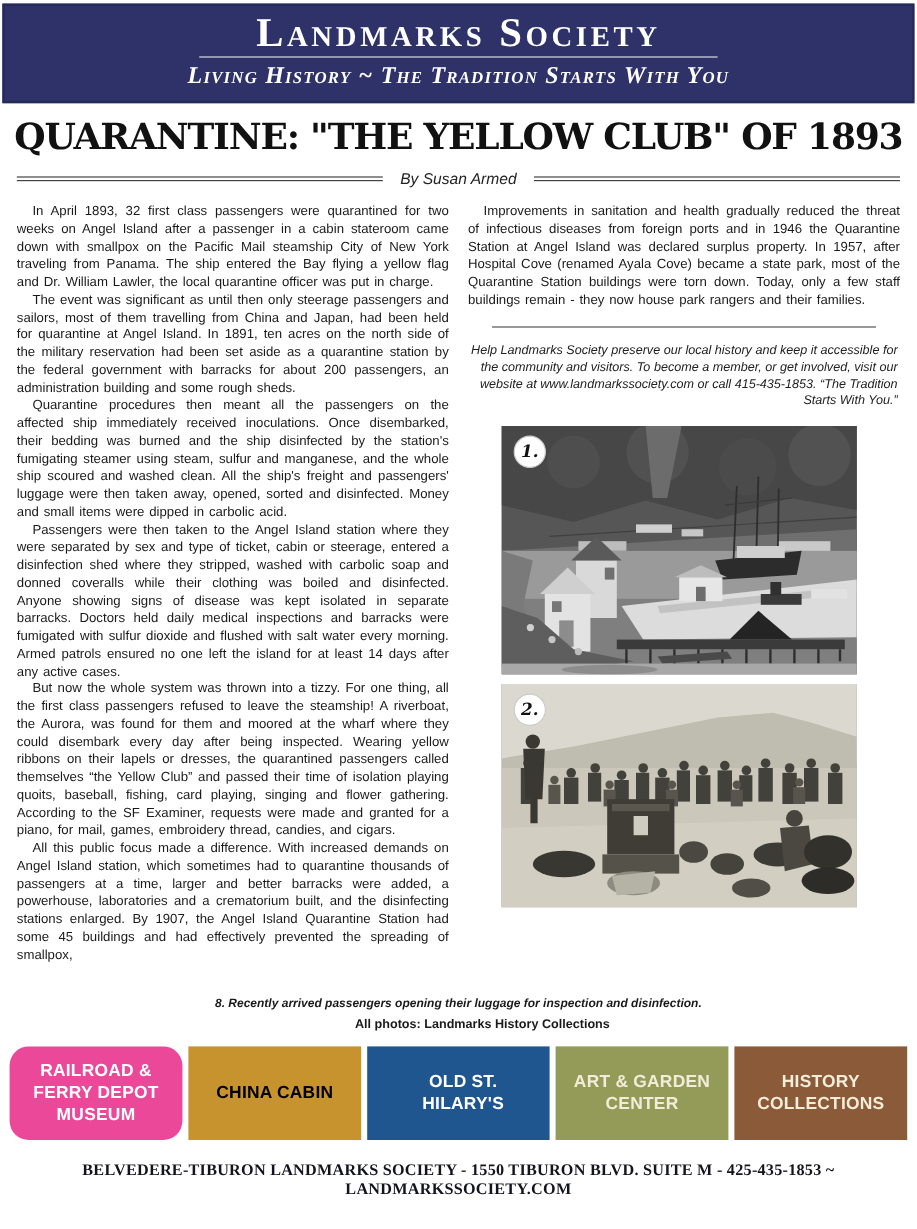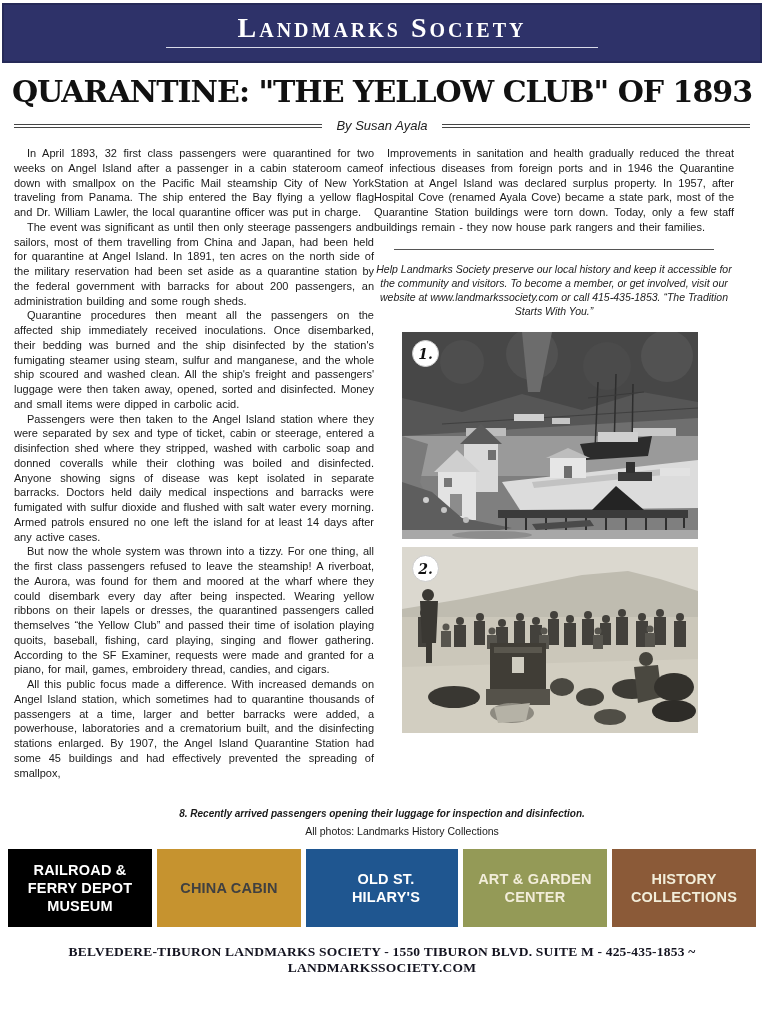--- a/index.html
+++ b/index.html
@@ -19,21 +19,21 @@
     background: #2e3269;
     border: 2px solid #262a58;
     color: #ffffff;
     text-align: center;
     padding: 6px 0 9px 0;
   }
   .masthead-title {
     font-family: "Liberation Serif", "DejaVu Serif", serif;
     font-variant: small-caps;
     font-weight: bold;
-    font-size: 28px;
+    font-size: 34px;
     letter-spacing: 3px;
     line-height: 34px;
   }
   .masthead-rule {
     width: 432px; height: 1px;
     background: #d8dae8;
     margin: 2px auto 4px auto;
   }
   .masthead-tagline {
     font-family: "Liberation Serif", "DejaVu Serif", serif;
@@ -67,20 +67,21 @@
     padding: 0 14px;
     font-style: italic;
     font-size: 13px;
     color: #222222;
     white-space: nowrap;
   }
 
   
   .columns {
     display: flex;
+    gap: 16px;
     margin: 13px 14px 0 14px;
     height: 648px;
     overflow: hidden;
   }
   .col { width: 360px; }
   .col p {
     font-size: 11px;
     line-height: 14.75px;
     text-align: justify;
     text-indent: 13px;
@@ -91,21 +92,21 @@
 
   .end-rule {
     width: 320px; height: 1px;
     background: #555;
     margin: 14px auto 12px auto;
   }
   .help-note {
     font-style: italic;
     font-size: 10.5px;
     line-height: 14px;
-    text-align: center;
+    text-align: right;
     color: #222;
     padding: 0 2px;
   }
 
   
   .photo-wrap {
     position: relative;
     width: 296px;
     margin: 14px 18px 0 28px;
     background: #888;
@@ -132,21 +133,21 @@
   .caption {
     font-size: 10px;
     font-weight: bold;
     font-style: italic;
     line-height: 15px;
     color: #1a1a1a;
     padding: 0 10px;
   }
   .photo-credit {
     font-size: 10.5px;
-    font-weight: normal;
+    font-weight: bold;
     line-height: 16px;
     color: #1a1a1a;
     margin-top: 2px;
     padding-left: 40px;
   }
 
   
   .site-row {
     display: flex;
     gap: 5px;
@@ -176,26 +177,27 @@
   }
 </style>
 </head>
 <body>
 
 <div class="page">
 
   <div class="masthead">
     <div class="masthead-title">Landmarks Society</div>
     <div class="masthead-rule"></div>
+    <div class="masthead-tagline">Living History ~ The Tradition Starts With You</div>
   </div>
 
   <div class="article-title">QUARANTINE:  "THE YELLOW CLUB" OF 1893</div>
   <div class="byline-row">
     <div class="byline-rule"></div>
-    <div class="byline">By Susan Ayala</div>
+    <div class="byline">By Susan Armed</div>
     <div class="byline-rule"></div>
   </div>
 
   <div class="columns">
     <div class="col">
       <p>In April 1893, 32 first class passengers were quarantined for two weeks on Angel Island after a passenger in a cabin stateroom came down with smallpox on the Pacific Mail steamship City of New York traveling from Panama. The ship entered the Bay flying a yellow flag and Dr. William Lawler, the local quarantine officer was put in charge.</p>
       <p>The event was significant as until then only steerage passengers and sailors, most of them travelling from China and Japan, had been held for quarantine at Angel Island. In 1891, ten acres on the north side of the military reservation had been set aside as a quarantine station by the federal government with barracks for about 200 passengers, an administration building and some rough sheds.</p>
       <p>Quarantine procedures then meant all the passengers on the affected ship immediately received inoculations. Once disembarked, their bedding was burned and the ship disinfected by the station's fumigating steamer using steam, sulfur and manganese, and the whole ship scoured and washed clean. All the ship's freight and passengers' luggage were then taken away, opened, sorted and disinfected. Money and small items were dipped in carbolic acid.</p>
       <p>Passengers were then taken to the Angel Island station where they were separated by sex and type of ticket, cabin or steerage, entered a disinfection shed where they stripped, washed with carbolic soap and donned coveralls while their clothing was boiled and disinfected. Anyone showing signs of disease was kept isolated in separate barracks. Doctors held daily medical inspections and barracks were fumigated with sulfur dioxide and flushed with salt water every morning. Armed patrols ensured no one left the island for at least 14 days after any active cases.</p>
       <p>But now the whole system was thrown into a tizzy. For one thing, all the first class passengers refused to leave the steamship! A riverboat, the Aurora, was found for them and moored at the wharf where they could disembark every day after being inspected. Wearing yellow ribbons on their lapels or dresses, the quarantined passengers called themselves “the Yellow Club” and passed their time of isolation playing quoits, baseball, fishing, card playing, singing and flower gathering. According to the SF Examiner, requests were made and granted for a piano, for mail, games, embroidery thread, candies, and cigars.</p>
@@ -374,24 +376,24 @@
       </div>
     </div>
   </div>
 
   <div class="captions">
     <div class="caption">8. Recently arrived passengers opening their luggage for inspection and disinfection.</div>
     <div class="photo-credit">All photos: Landmarks History Collections</div>
   </div>
 
   <div class="site-row">
-    <div class="site-block" style="background-color: #000000; color: rgb(255, 255, 255);">
+    <div class="site-block" style="background-color: #ec4899; color: rgb(255, 255, 255); border-radius: 16px;">
       <span>RAILROAD &amp; FERRY DEPOT MUSEUM</span>
     </div>
-    <div class="site-block" style="background-color: rgb(198, 147, 47); color: #404040;">
+    <div class="site-block" style="background-color: rgb(198, 147, 47); color: #000000;">
       <span>CHINA CABIN</span>
     </div>
     <div class="site-block" style="background-color: rgb(31, 86, 144); color: rgb(255, 255, 255); padding-left: 18px;">
       <span>OLD ST. HILARY'S</span>
     </div>
     <div class="site-block" style="background-color: rgb(148, 154, 87); color: rgb(242, 237, 217); align-items: center;">
       <span>ART &amp; GARDEN CENTER</span>
     </div>
     <div class="site-block" style="background-color: rgb(139, 90, 56); color: rgb(242, 237, 217);">
       <span>HISTORY COLLECTIONS</span>

